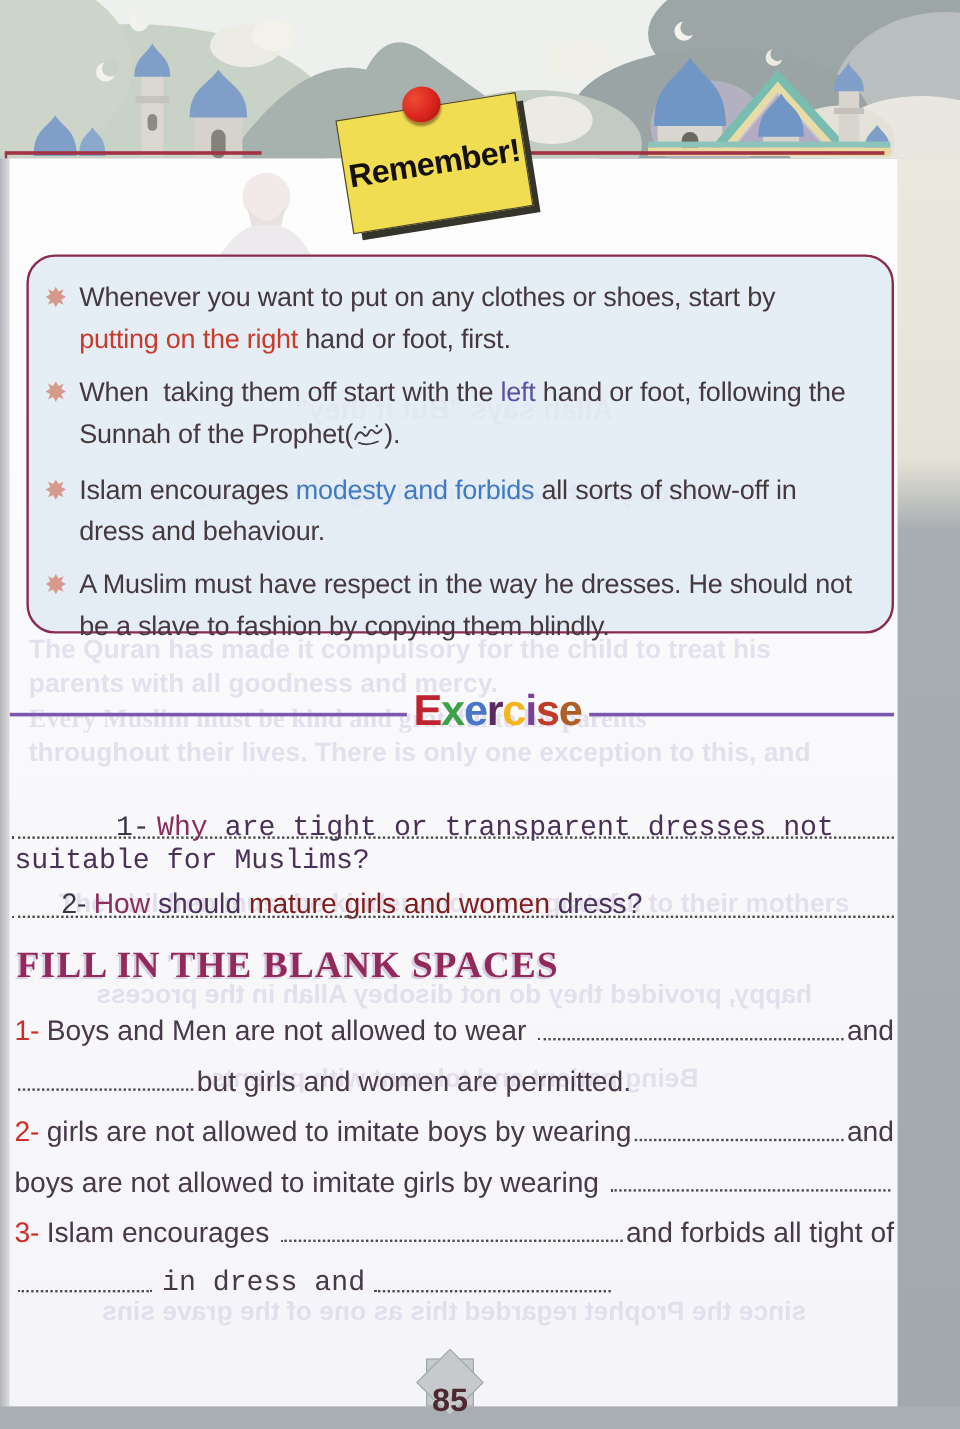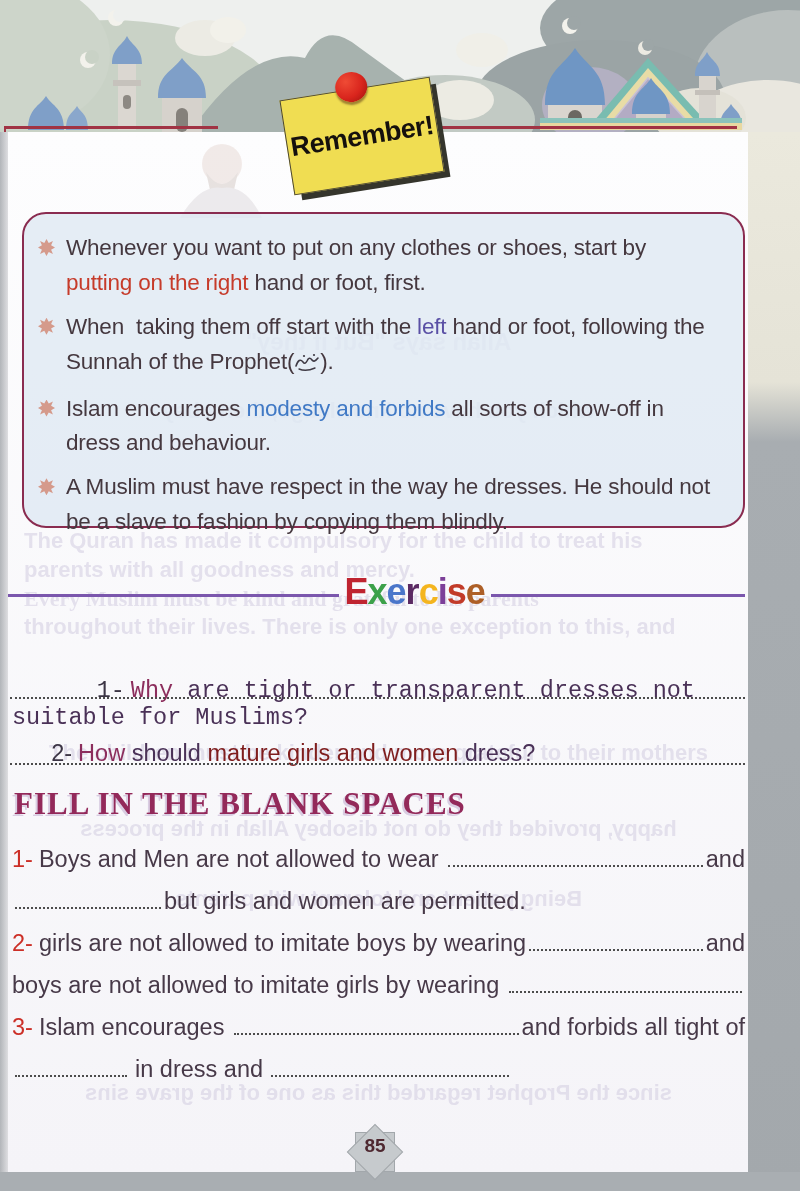--- a/index.html
+++ b/index.html
@@ -71,22 +71,22 @@
   .dots{border-bottom:2.5px dotted #4c4c4c;margin:0 3px 6px 3px;}
   .dots.grow{flex:1;}
 
   
   .edge-left{position:absolute;left:0;top:132px;width:8px;height:1059px;z-index:7;
              background:linear-gradient(90deg,#b2b5b9,#dedee1);}
   .edge-right{position:absolute;left:748px;top:132px;width:52px;height:1059px;z-index:7;
              background:linear-gradient(180deg,#ebe9dd 0px,#e5e3d7 250px,#a8adb1 310px,#a3a8ac 100%);}
   .footer-band{position:absolute;left:0;top:1172px;width:800px;height:19px;background:#a9aeb2;z-index:7;}
   .page-star{position:absolute;left:343px;top:1120px;width:64px;height:64px;z-index:8;}
-  .page-star .num{position:absolute;left:0;top:15px;width:64px;text-align:center;
-                  font-size:19px;font-weight:bold;color:#4e2830;}
+  .page-star .num{position:absolute;left:0;top:32px;width:64px;text-align:center;
+                  font-size:27px;font-weight:bold;color:#4e2830;}
 </style>
 </head>
 <body>
 
 <div class="page">
 
   <svg class="header-art" viewBox="0 0 800 132">
     <rect x="0" y="0" width="800" height="132" fill="#eef0ee"></rect>
 
     <ellipse cx="110" cy="105" rx="170" ry="85" fill="#c9d2c6"></ellipse>
@@ -225,21 +225,21 @@
     </div>
     <div class="fb" style="top:930px;">
       <span class="num">2-</span><span>girls are not allowed to imitate boys by wearing</span><span class="dots grow"></span><span>and</span>
     </div>
     <div class="fb" style="top:972px;">
       <span>boys are not allowed to imitate girls by wearing </span><span class="dots grow"></span>
     </div>
     <div class="fb" style="top:1014px;">
       <span class="num">3-</span><span>Islam encourages </span><span class="dots grow"></span><span>and forbids all tight of</span>
     </div>
-    <div class="fb" style="top:1056px;width:500px;">
+    <div class="fb" style="top:1056px;width:500px;font-family:Liberation Mono, monospace;">
       <span class="dots" style="width:112px;"></span><span style="padding:0 5px;">in dress and</span><span class="dots grow"></span>
     </div>
   </div>
 
   <div class="note">
     <div class="pin"></div>
     <span class="label">Remember!</span>
   </div>
 
   <div class="edge-left"></div>

